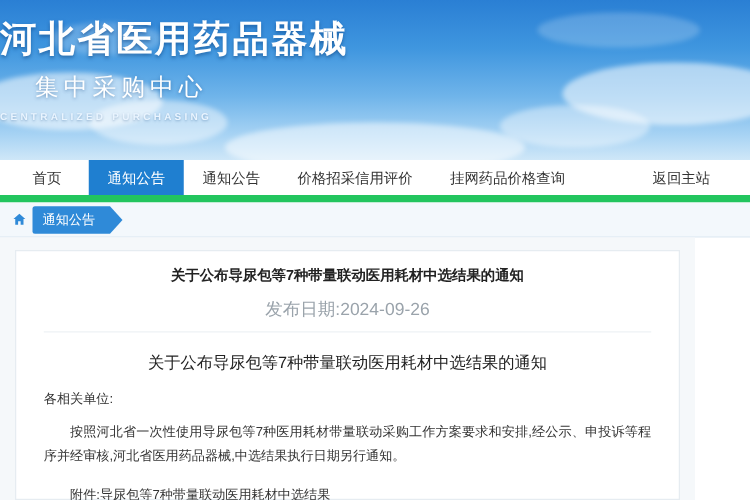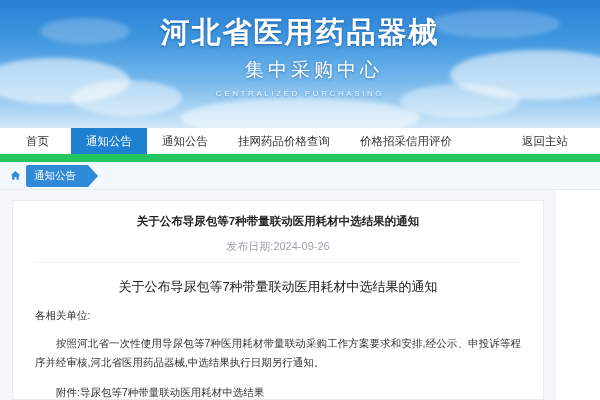--- a/index.html
+++ b/index.html
@@ -29,21 +29,20 @@
   .c2 { width: 110px; height: 36px; left: 72px; top: 80px; background: rgba(255,255,255,0.45); }
   .c3 { width: 180px; height: 50px; right: -30px; top: 50px; }
   .c4 { width: 120px; height: 34px; right: 80px; top: 84px; background: rgba(255,255,255,0.4); }
   .c5 { width: 240px; height: 40px; left: 180px; top: 98px; background: rgba(255,255,255,0.5); }
   .c6 { width: 90px; height: 26px; left: 40px; top: 18px; background: rgba(255,255,255,0.22); }
   .c7 { width: 130px; height: 28px; right: 40px; top: 10px; background: rgba(255,255,255,0.2); }
 
   .banner-inner {
     position: relative;
     z-index: 3;
-    text-align: center;
     padding-top: 16px;
   }
   .banner-title {
     font-size: 29px;
     font-weight: bold;
     color: #ffffff;
     letter-spacing: 2px;
     text-shadow: 0 1px 3px rgba(10,60,120,0.55);
     line-height: 1.15;
   }
@@ -54,29 +53,30 @@
     letter-spacing: 4px;
     text-shadow: 0 1px 3px rgba(10,60,120,0.45);
     padding-left: 28px;
   }
   .banner-en {
     margin-top: 6px;
     font-size: 8px;
     color: #eaf5ff;
     letter-spacing: 2.6px;
     text-shadow: 0 1px 2px rgba(10,60,120,0.35);
+    font-weight: bold;
   }
 
   
   .nav {
     display: flex;
     align-items: stretch;
     height: 34px;
     background: #ffffff;
-    border-bottom: 8px solid #22c55e;
+    border-bottom: 6px solid #22c55e;
     font-size: 11.5px;
   }
   .nav-item {
     display: flex;
     align-items: center;
     justify-content: center;
     padding: 0 15px;
     color: #333333;
     white-space: nowrap;
     cursor: pointer;
@@ -142,21 +142,21 @@
   .doc-title {
     text-align: center;
     font-size: 11.5px;
     font-weight: bold;
     color: #222;
     line-height: 1.5;
   }
   .doc-date {
     margin-top: 9px;
     text-align: center;
-    font-size: 11px;
+    font-size: 14px;
     color: #9aa3ab;
     padding-bottom: 8px;
     border-bottom: 1px solid #eef2f5;
   }
   .body-title {
     margin-top: 14px;
     text-align: center;
     font-size: 13px;
     color: #222;
     line-height: 1.5;
@@ -197,22 +197,22 @@
     <div class="banner-title">河北省医用药品器械</div>
     <div class="banner-sub">集中采购中心</div>
     <div class="banner-en">CENTRALIZED PURCHASING</div>
   </div>
 </div>
 
 <div class="nav">
   <div class="nav-item first">首页</div>
   <div class="nav-item active">通知公告</div>
   <div class="nav-item">通知公告</div>
+  <div class="nav-item">价格招采信用评价</div>
   <div class="nav-item">挂网药品价格查询</div>
-  <div class="nav-item">价格招采信用评价</div>
   <div class="nav-spacer"></div>
   <div class="nav-item last">返回主站</div>
 </div>
 
 <div class="crumb-bar">
   <span class="crumb-home">
     <svg width="11" height="11" viewBox="0 0 12 12">
       <path d="M6 1 L11.2 5.6 H9.6 V10.6 H7.1 V7.6 H4.9 V10.6 H2.4 V5.6 H0.8 Z" fill="#2f8ad8"></path>
     </svg>
   </span>

